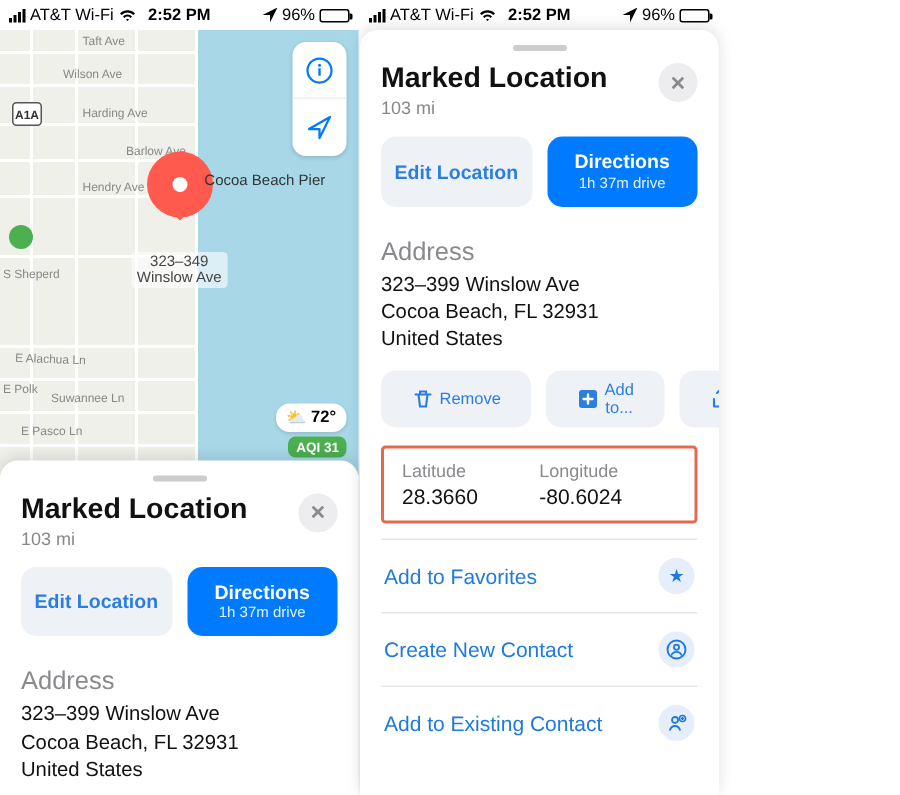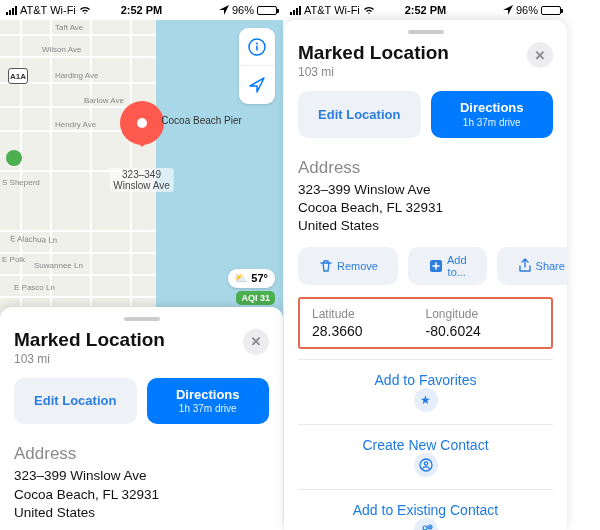--- a/index.html
+++ b/index.html
@@ -5,21 +5,21 @@
   * { box-sizing: border-box; margin: 0; padding: 0; }
   body {
     font-family: -apple-system, "Helvetica Neue", Arial, sans-serif;
     background: #fff;
     width: 600px;
     height: 530px;
     display: flex;
     overflow: hidden;
   }
   .phone {
-    width: 284px;
+    width: 240px;
     height: 530px;
     position: relative;
     background: #fff;
     display: flex;
     flex-direction: column;
     border-right: 1px solid rgba(0,0,0,0);
   }
   .status-bar {
     height: 20px;
     display: flex;
@@ -140,21 +140,21 @@
   .coords-box{
     border:2px solid #e36a4f;border-radius:3px;padding:8px 12px;margin:6px 0 10px;
     display:flex;
   }
   .coords-col{flex:1;}
   .coords-label{font-size:12px;color:#8a8a8e;}
   .coords-val{font-size:14px;color:#111;margin-top:2px;}
 
   .link-row{
     display:flex;align-items:center;justify-content:space-between;
-    padding:12px 2px;font-size:14px;color:#1f7ae0;border-top:1px solid #e8e8ea;flex-direction:column;
+    padding:12px 2px;font-size:14px;color:#1f7ae0;border-top:1px solid #e8e8ea;
   }
   .link-row:first-of-type{border-top:1px solid #e8e8ea;}
   .link-row .ricon{
     width:24px;height:24px;border-radius:50%;background:#e6eefb;color:#1f7ae0;
     display:flex;align-items:center;justify-content:center;font-size:12px;
   }
   .star-fill{background:#1f7ae0;color:#fff;}
 </style>
 </head>
 <body>
@@ -236,21 +236,21 @@
       <div class="map-ctrl-btn">
         <svg width="18" height="18" viewBox="0 0 18 18">
             <path d="M2 10 L16 2 L9 16 L9 10 Z" fill="none" stroke="#007aff" stroke-width="1.5" stroke-linejoin="round"></path>
           </svg>
       </div>
     </div>
 
     <div class="weather-badge">
       <div class="weather-top">
         <span class="weather-sun">⛅</span>
-        <span>57°</span>
+        <span>72°</span>
       </div>
       <div class="aqi-badge">AQI 31</div>
     </div>
   </div>
 
   <div class="sheet">
     <div class="grabber"></div>
     <div class="sheet-header">
       <div>
         <div class="sheet-title">Marked Location</div>

